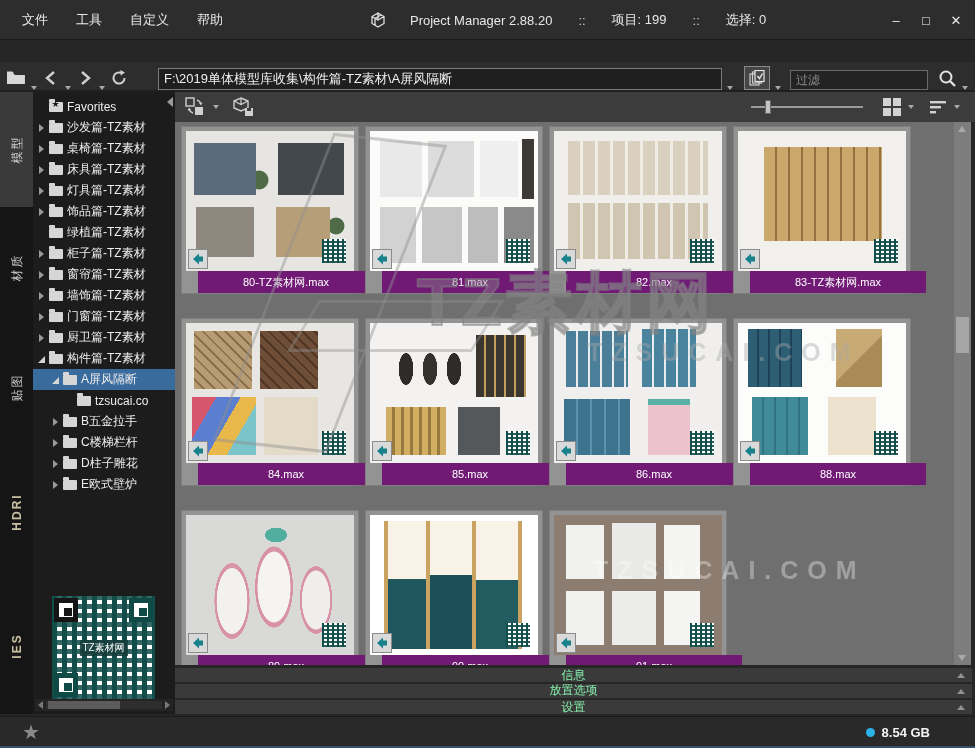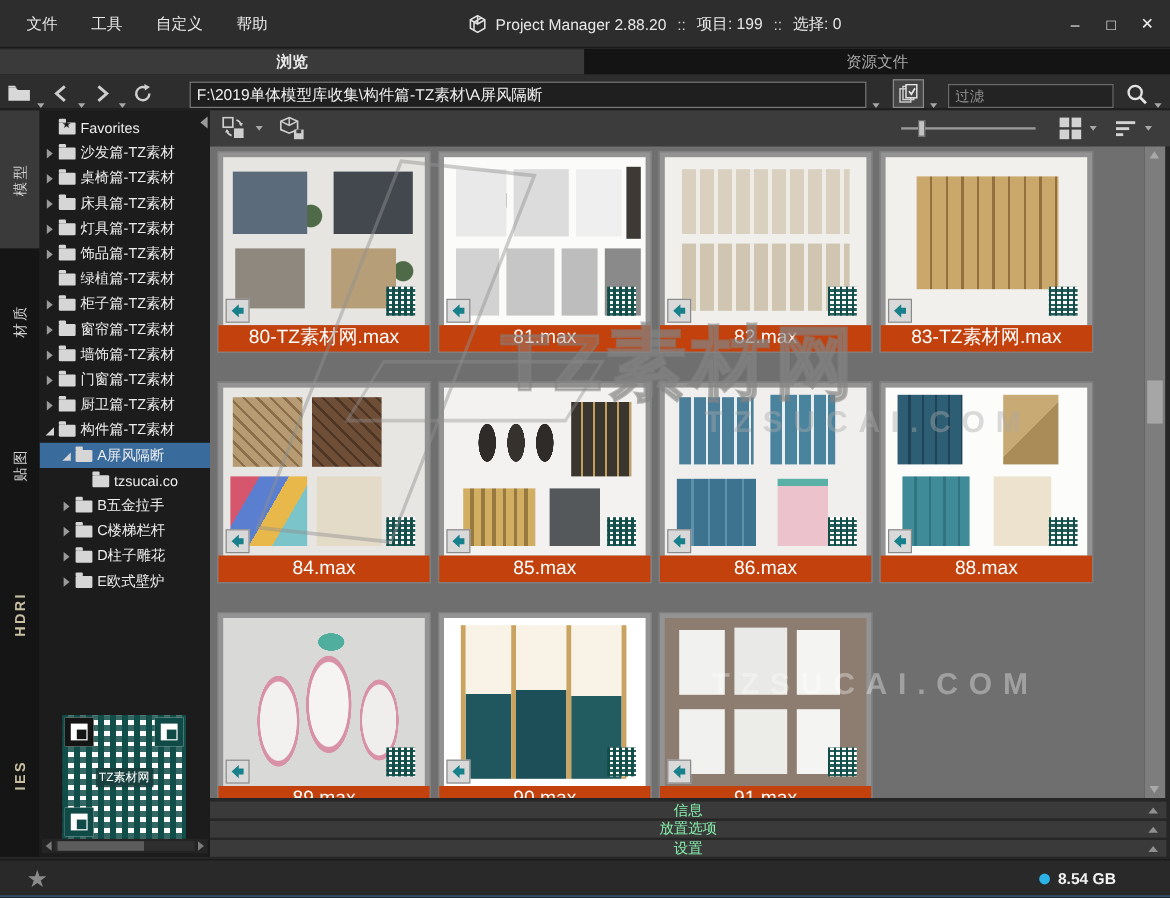--- a/index.html
+++ b/index.html
@@ -5,21 +5,21 @@
   html,body{margin:0;padding:0;background:#111;}
   *{box-sizing:border-box;}
   .app{position:relative;width:975px;height:748px;background:#262626;overflow:hidden;
        font-family:"Liberation Sans","DejaVu Sans",sans-serif;color:#e6e6e6;-webkit-font-smoothing:none;}
   .dots{background-image:radial-gradient(rgba(255,255,255,.06) 1px,transparent 1px);background-size:4px 4px;}
 
   
   .titlebar{position:absolute;left:0;top:0;width:975px;height:40px;background:#2d2d2d;border-bottom:1px solid #1a1a1a;}
   .menu-bar{position:absolute;left:8px;top:0;height:40px;display:flex;align-items:center;}
   .menu-item{padding:5px 14px;font-size:13px;color:#e8e8e8;cursor:default;}
-  .title-group{position:absolute;left:390px;top:0;height:40px;display:flex;align-items:center;gap:7px;font-size:13px;color:#e8e8e8;white-space:nowrap;}
+  .title-group{position:absolute;left:370px;top:0;height:40px;display:flex;align-items:center;gap:24px;font-size:13px;color:#e8e8e8;white-space:nowrap;}
   .title-sep{color:#cfcfcf;padding:0 2px;}
   .win-controls{position:absolute;right:12px;top:0;height:40px;display:flex;align-items:center;gap:16px;}
   .win-btn{font-size:13px;color:#ececec;width:14px;text-align:center;cursor:default;}
 
   
   .tabbar{position:absolute;left:0;top:41px;width:975px;height:21px;background:#101010;}
   .tab{position:absolute;top:0;height:21px;line-height:21px;text-align:center;font-size:13px;font-weight:bold;}
   .tab-browse{left:0;width:487px;background:#3a3a3a;color:#e8e8e8;}
   .tab-assets{left:487px;width:488px;background:#141414;color:#a8a8a8;font-weight:normal;}
 
@@ -73,21 +73,21 @@
   .content-toolbar{position:absolute;left:175px;top:92px;width:800px;height:30px;background:#3c3c3c;display:flex;align-items:center;padding:0 14px 0 10px;gap:5px;}
   .slider{margin-left:auto;width:112px;height:14px;position:relative;margin-right:14px;}
   .slider-track{position:absolute;left:0;right:0;top:6px;height:2px;background:#9a9a9a;}
   .slider-thumb{position:absolute;left:14px;top:0;width:6px;height:14px;background:#c4c4c4;border:1px solid #6a6a6a;}
 
   
   .grid{position:absolute;left:175px;top:122px;width:779px;height:543px;background:#6f6f6f;overflow:hidden;
         display:flex;flex-wrap:wrap;align-content:flex-start;padding:4px 0 0 6px;column-gap:6px;row-gap:24px;}
   .card{width:178px;height:168px;background:#939393;position:relative;z-index:1;border:1px solid #7e7e7e;}
   .thumb{position:absolute;left:4px;top:4px;width:168px;height:140px;background:#ececea;background-repeat:no-repeat;}
-  .card-label{position:absolute;left:0;bottom:0;width:100%;height:22px;line-height:22px;text-align:center;color:#fff;font-size:16px;background:#c2410c;overflow:hidden;white-space:nowrap;}
+  .card-label{position:absolute;left:16px;bottom:0;width:100%;height:22px;line-height:22px;text-align:center;color:#fff;font-size:11px;background:#701a75;overflow:hidden;white-space:nowrap;}
   .max-badge{position:absolute;left:2px;bottom:2px;width:20px;height:20px;background:#d9d9d9;border:1px solid #8a8a8a;display:flex;align-items:center;justify-content:center;}
   .thumb-qr{position:absolute;right:8px;bottom:8px;width:24px;height:24px;background:
      repeating-linear-gradient(0deg,rgba(17,77,73,.9) 0 2px,transparent 2px 4px),
      repeating-linear-gradient(90deg,#114d49 0 2px,#fff 2px 5px);}
 
   
   .card:nth-child(1) .thumb{background:
     linear-gradient(#5c6b7c,#5c6b7c) 8px 12px/62px 52px no-repeat,
     linear-gradient(#43484f,#43484f) 92px 12px/66px 52px no-repeat,
     linear-gradient(#8e887e,#8e887e) 10px 76px/58px 50px no-repeat,
@@ -215,24 +215,20 @@
       <span class="title-sep">::</span>
       <span>选择: 0</span>
     </div>
     <div class="win-controls">
       <span class="win-btn">–</span>
       <span class="win-btn">□</span>
       <span class="win-btn">✕</span>
     </div>
   </div>
 
-  <div class="tabbar">
-    <div class="tab tab-browse dots">浏览</div>
-    <div class="tab tab-assets">资源文件</div>
-  </div>
 
   <div class="toolbar dots">
     <span class="tb-ic">
       <svg width="20" height="16" viewBox="0 0 20 16">
           <path d="M1 3 L7 3 L9 5 L19 5 L19 14 L1 14 Z" fill="#d8d8d8"></path>
           <path d="M1 3 L1 1.5 L6.3 1.5 L8 3" fill="#d8d8d8"></path>
         </svg>
     </span>
     <span class="caret"></span>
     <span class="tb-ic">

